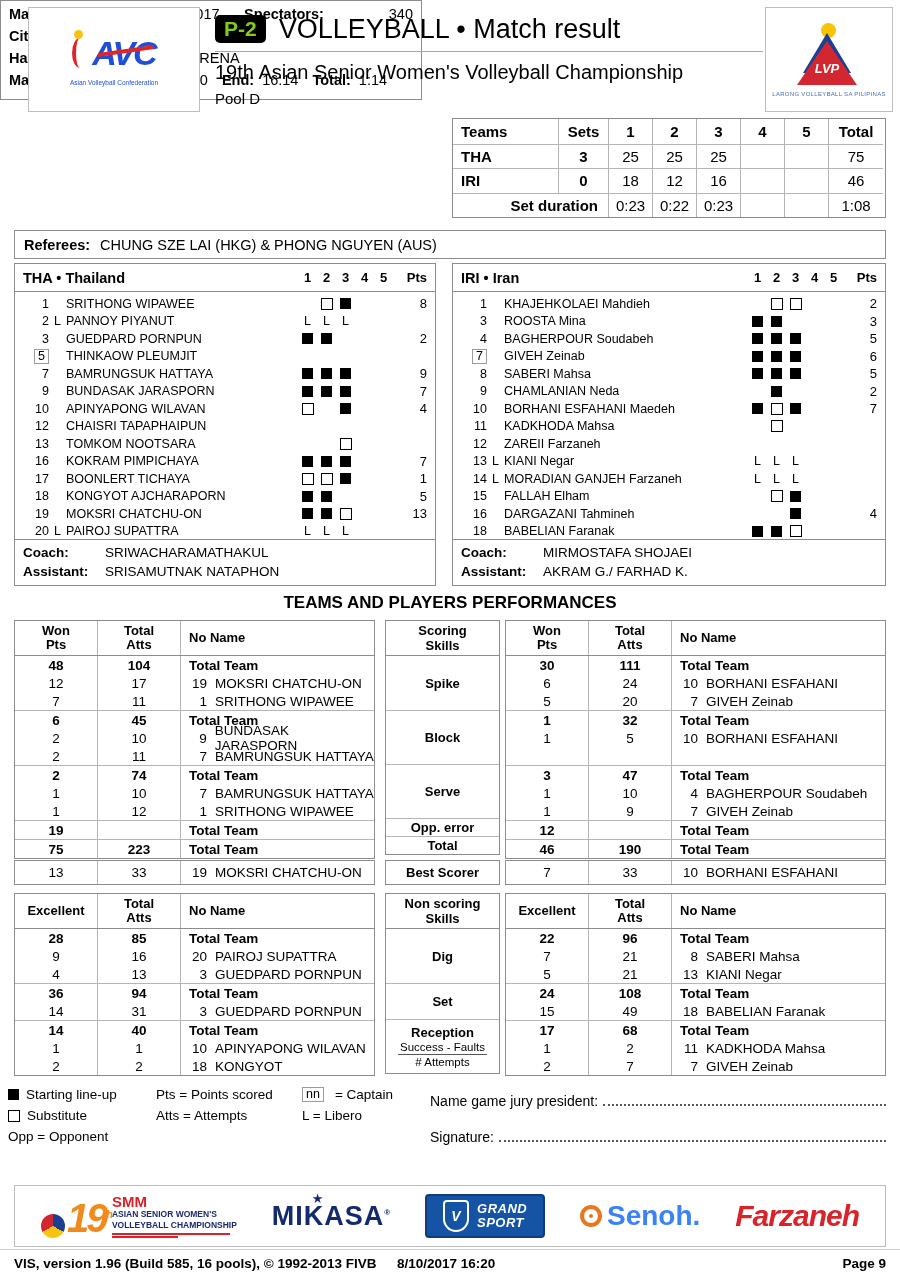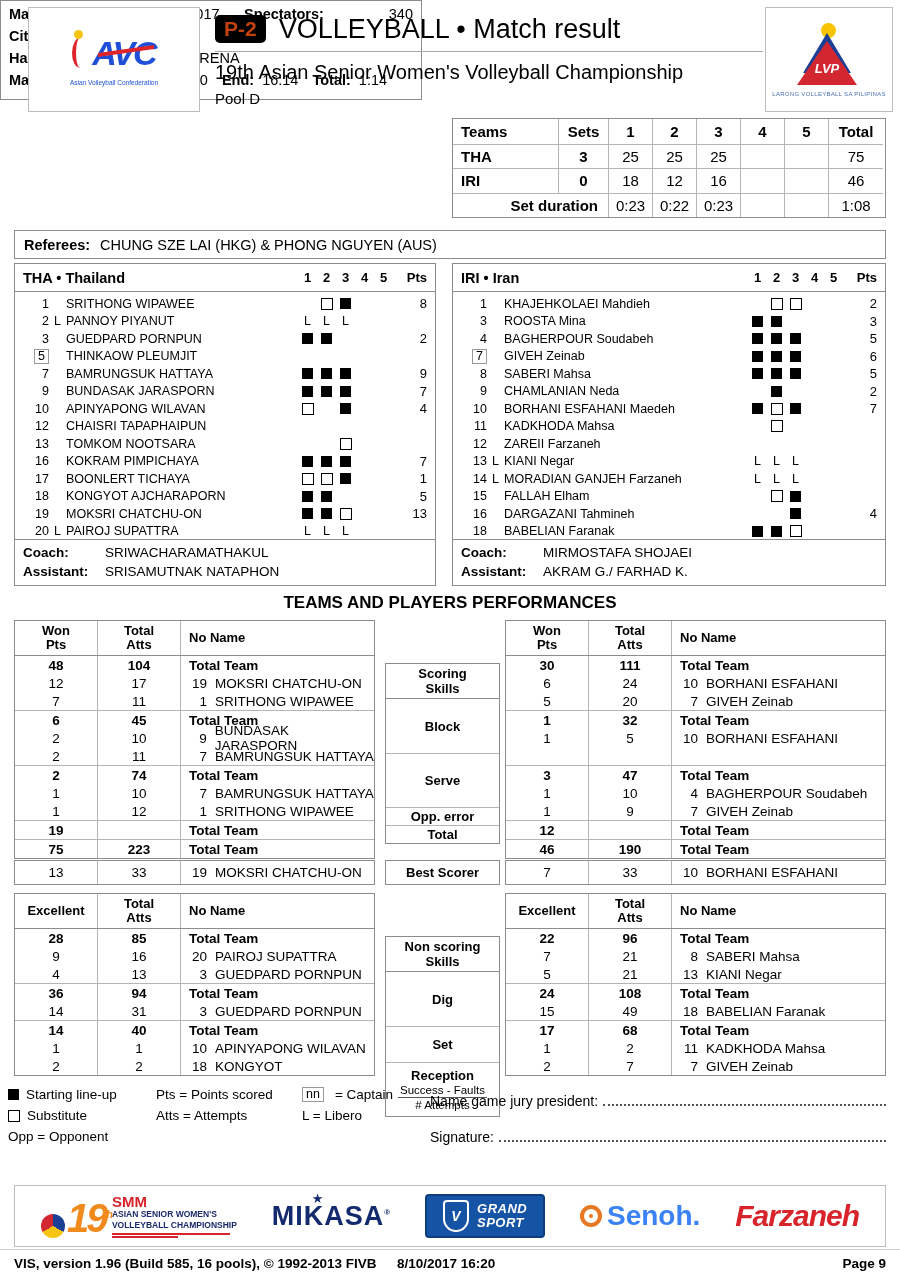--- a/index.html
+++ b/index.html
@@ -15,21 +15,21 @@
   #avc-box { left:28px; top:7px; width:172px; height:105px; }
   .avc-art { display:flex; align-items:center; gap:4px; }
   .avc-fig { width:16px; height:30px; border-left:4px solid #e0252a; border-radius:50% 0 0 50%; position:relative; }
   .avc-fig::before { content:""; position:absolute; left:-2px; top:-8px; width:9px; height:9px; border-radius:50%; background:#f6c411; }
   .avc-txt { font-size:34px; font-weight:bold; font-style:italic; color:#1f4fd8; letter-spacing:-2px; position:relative; }
   .avc-txt::after { content:""; position:absolute; left:6px; top:15px; width:56px; height:4px; background:#e0252a; transform:skewY(-8deg); }
   .avc-cap { font-size:6.5px; color:#1f4fd8; margin-top:6px; }
 
   #title-area { position:absolute; left:215px; top:10px; width:548px; }
   .t-row { display:flex; align-items:center; gap:13px; height:38px; }
-  .badge { background:#000; color:#c2410c; font-weight:bold; font-size:21px; padding:2px 9px; border-radius:5px; }
+  .badge { background:#000; color:#84cc16; font-weight:bold; font-size:21px; padding:2px 9px; border-radius:5px; }
   .t-title { font-size:27px; }
   .t-rule { height:1px; background:#a8a8a8; margin-top:3px; }
   .t-sub { font-size:20px; margin-top:9px; }
   .t-pool { font-size:15px; margin-top:6px; }
 
   #lvp-box { left:765px; top:7px; width:128px; height:105px; }
   .lvp-art { position:relative; width:84px; height:64px; }
   .lvp-sun { position:absolute; left:34px; top:0; width:15px; height:15px; border-radius:50%; background:#f8c300; }
   .lvp-tri-blue { position:absolute; left:16px; top:10px; width:0; height:0;
     border-left:24px solid transparent; border-right:24px solid transparent; border-bottom:40px solid #1b3f94; }
@@ -95,21 +95,21 @@
   .phc.c1, .phc.c2 { width:83px; border-right:1px solid #b5b5b5; }
   .phc.c3 { flex:1; align-items:flex-start; padding-left:8px; }
   .p-row { display:flex; height:18px; font-size:13.5px; }
   .p-row.bold { font-weight:bold; }
   .pc { display:flex; align-items:center; }
   .pc.c1, .pc.c2 { width:83px; justify-content:center; border-right:1px solid #b5b5b5; }
   .pc.c3 { flex:1; padding-left:8px; }
   .pno { width:18px; text-align:right; margin-right:8px; display:inline-block; }
   .pgroup + .pgroup { border-top:1px solid #b5b5b5; }
 
-  .pmid { position:absolute; border:1px solid #8c8c8c; background:#fff;margin-top:43px; }
+  .pmid { position:absolute; border:1px solid #8c8c8c; background:#fff; }
   .pmid-head { height:35px; border-bottom:1px solid #8c8c8c; display:flex; flex-direction:column; align-items:center; justify-content:center; font-weight:bold; font-size:13px; line-height:15px; }
   .pmid-box { display:flex; flex-direction:column; align-items:center; justify-content:center; font-weight:bold; font-size:13px; }
   .pmid-box + .pmid-box { border-top:1px solid #b5b5b5; }
   .pmid-label { line-height:15px; }
   .pmid-frac-top { font-weight:normal; font-size:11.5px; border-bottom:1px solid #555; line-height:14px; padding:0 2px; }
   .pmid-frac-bot { font-weight:normal; font-size:11.5px; line-height:14px; }
 
   #sc-left  { left:14px;  top:620px; width:361px; }
   #sc-mid   { left:385px; top:620px; width:115px; }
   #sc-right { left:505px; top:620px; width:381px; }
@@ -891,20 +891,23 @@
     </div>
 </div>
 
 <div class="pmid" id="sc-mid">
   <div class="pmid-head">
     <span>Scoring</span>
     <span>Skills</span>
   </div>
   <div id="sc-mid-body">
       <div class="pmid-box" style="height: 54px;">
+        <div class="pmid-label">Spike</div>
+      </div>
+      <div class="pmid-box" style="height: 54px;">
         <div class="pmid-label">Block</div>
       </div>
       <div class="pmid-box" style="height: 54px;">
         <div class="pmid-label">Serve</div>
       </div>
       <div class="pmid-box" style="height: 18px;">
         <div class="pmid-label">Opp. error</div>
       </div>
       <div class="pmid-box" style="height: 18px;">
         <div class="pmid-label">Total</div>

